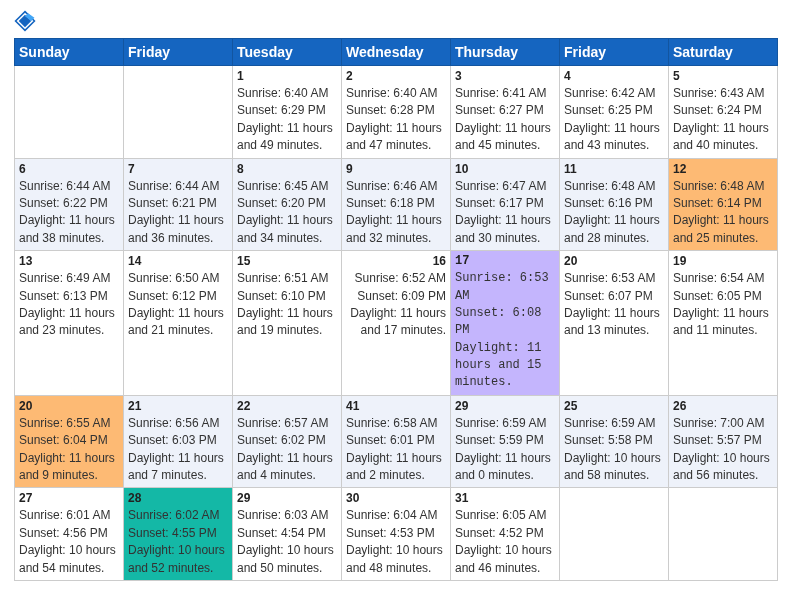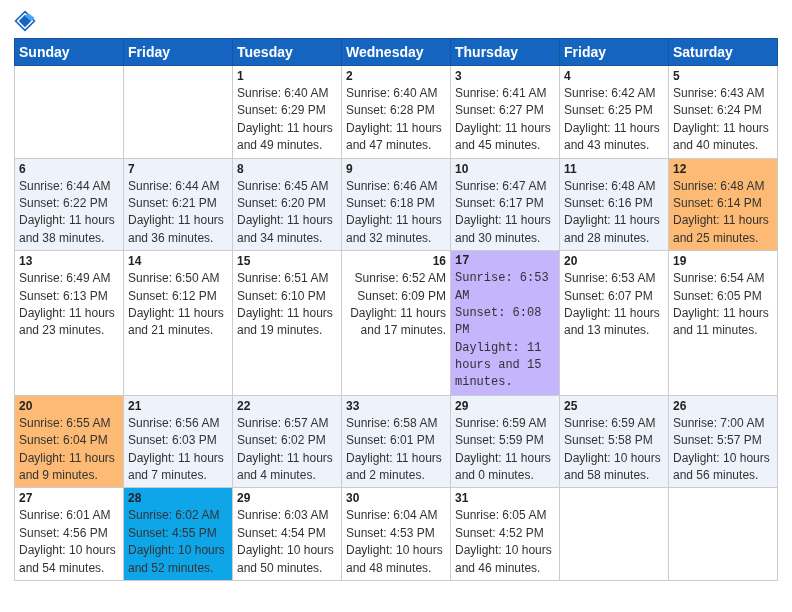--- a/index.html
+++ b/index.html
@@ -231,42 +231,42 @@
           </td>
           <td style="background: rgb(238, 242, 250);">
             <span class="day-num">21</span>
             <div class="day-info">Sunrise: 6:56 AM<br>Sunset: 6:03 PM<br>Daylight: 11 hours and 7 minutes.</div>
           </td>
           <td style="background: rgb(238, 242, 250);">
             <span class="day-num">22</span>
             <div class="day-info">Sunrise: 6:57 AM<br>Sunset: 6:02 PM<br>Daylight: 11 hours and 4 minutes.</div>
           </td>
           <td style="background: rgb(238, 242, 250);">
-            <span class="day-num">33</span>
+            <span class="day-num">41</span>
             <div class="day-info">Sunrise: 6:58 AM<br>Sunset: 6:01 PM<br>Daylight: 11 hours and 2 minutes.</div>
           </td>
           <td style="background: rgb(238, 242, 250);">
             <span class="day-num">29</span>
             <div class="day-info">Sunrise: 6:59 AM<br>Sunset: 5:59 PM<br>Daylight: 11 hours and 0 minutes.</div>
           </td>
           <td style="background: rgb(238, 242, 250);">
             <span class="day-num">25</span>
             <div class="day-info">Sunrise: 6:59 AM<br>Sunset: 5:58 PM<br>Daylight: 10 hours and 58 minutes.</div>
           </td>
           <td style="background: rgb(238, 242, 250);">
             <span class="day-num">26</span>
             <div class="day-info">Sunrise: 7:00 AM<br>Sunset: 5:57 PM<br>Daylight: 10 hours and 56 minutes.</div>
           </td>
         </tr>
         <tr>
           <td style="background: rgb(255, 255, 255);">
             <span class="day-num">27</span>
             <div class="day-info">Sunrise: 6:01 AM<br>Sunset: 4:56 PM<br>Daylight: 10 hours and 54 minutes.</div>
           </td>
-          <td style="background: #0ea5e9; margin-left: 40px;">
+          <td style="background: #14b8a6; margin-left: 40px;">
             <span class="day-num">28</span>
             <div class="day-info">Sunrise: 6:02 AM<br>Sunset: 4:55 PM<br>Daylight: 10 hours and 52 minutes.</div>
           </td>
           <td style="background: rgb(255, 255, 255);">
             <span class="day-num">29</span>
             <div class="day-info">Sunrise: 6:03 AM<br>Sunset: 4:54 PM<br>Daylight: 10 hours and 50 minutes.</div>
           </td>
           <td style="background: rgb(255, 255, 255);">
             <span class="day-num">30</span>
             <div class="day-info">Sunrise: 6:04 AM<br>Sunset: 4:53 PM<br>Daylight: 10 hours and 48 minutes.</div>

